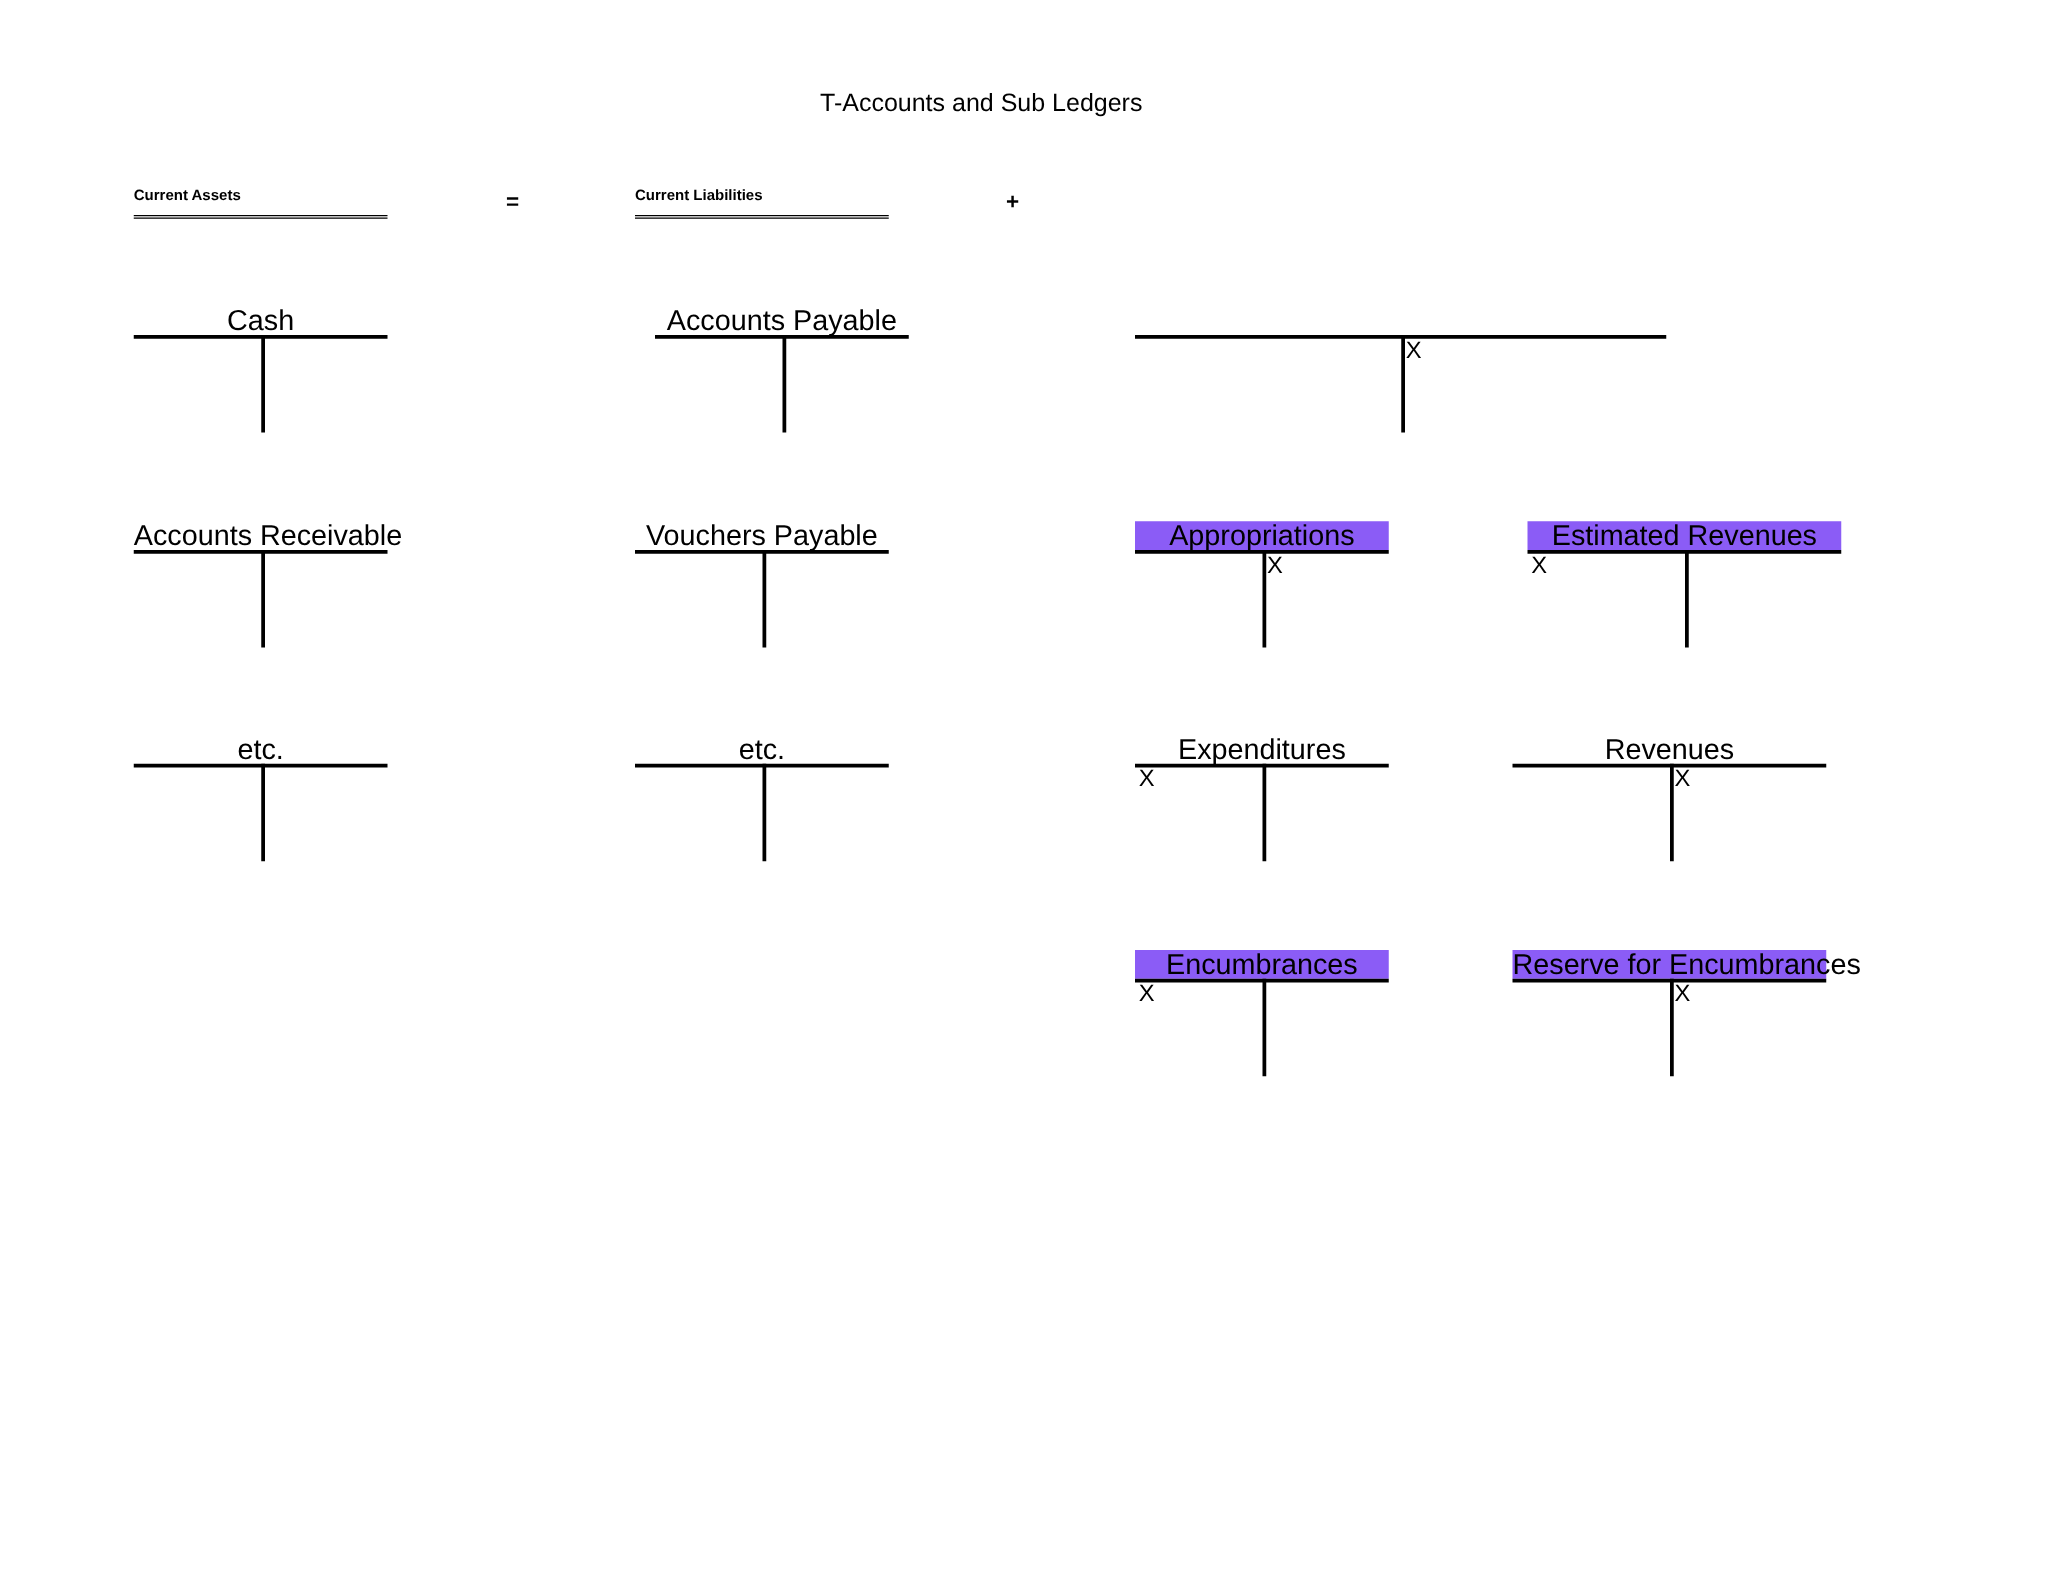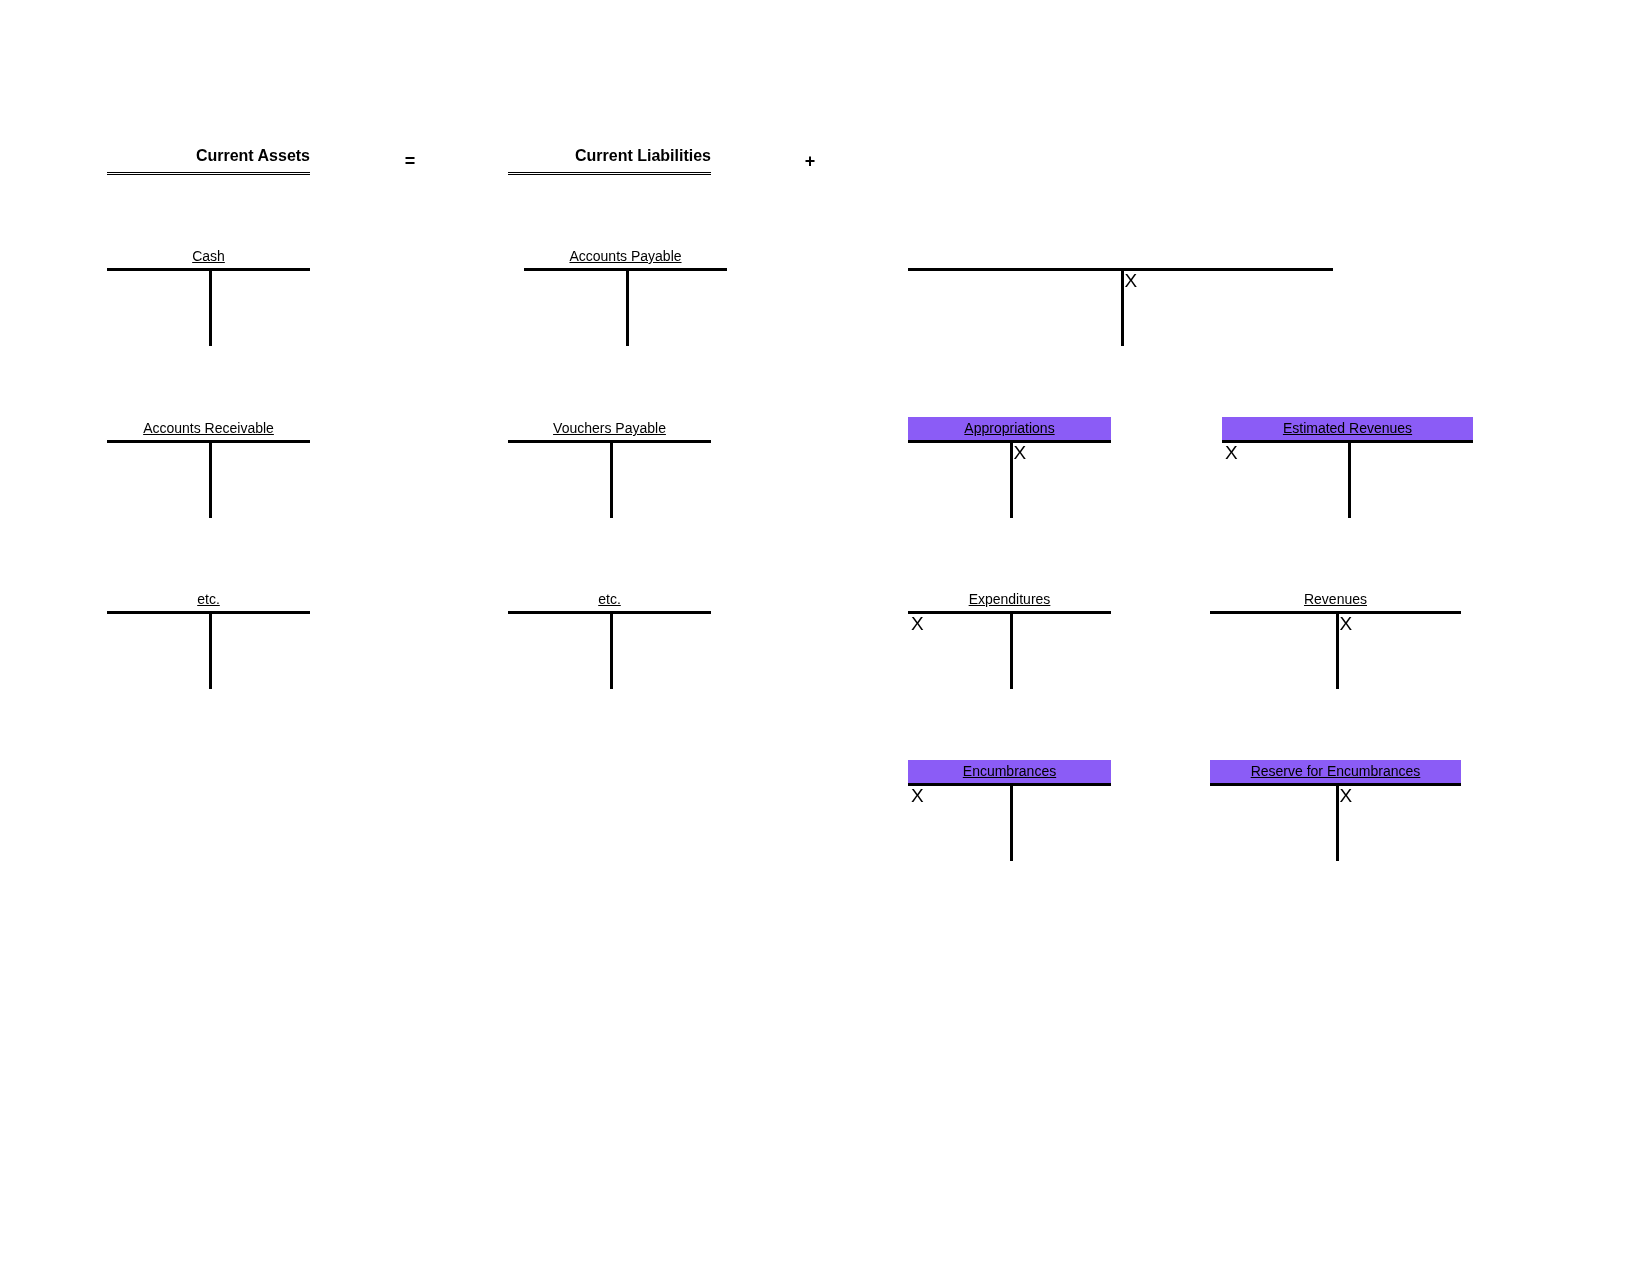--- a/index.html
+++ b/index.html
@@ -38,22 +38,22 @@
     text-align: center;
     font-size: 23px;
     font-weight: bold;
     line-height: 28px;
     white-space: nowrap;
   }
 
   
   .col-head {
     position: absolute;
-    text-align: right;
-    font-size: 16px;
+    text-align: left;
+    font-size: 12px;
     font-weight: bold;
     line-height: 22px;
     white-space: nowrap;
     padding-bottom: 5px;
     border-bottom: 3px double #000000;
   }
 
   .operator {
     position: absolute;
     font-size: 18px;
@@ -66,25 +66,24 @@
   
   .taccount {
     position: absolute;
   }
   .taccount .t-label {
     position: absolute;
     left: 0;
     bottom: 100%;
     width: 100%;
     text-align: center;
-    font-size: 14px;
+    font-size: 23px;
     line-height: 23px;
     white-space: nowrap;
     box-sizing: border-box;
-    text-decoration: underline;
   }
   .taccount .t-label.hl {
     background: #8b5cf6;
   }
   .taccount .t-bar {
     position: absolute;
     left: 0;
     top: 0;
     width: 100%;
     height: 0;
@@ -104,20 +103,21 @@
     white-space: nowrap;
   }
   .taccount .t-entry.debit  { text-align: left; }
   .taccount .t-entry.credit { text-align: left; }
 </style>
 </head>
 <body>
 
 <div id="canvas">
 
+  <div class="page-title">T-Accounts and Sub Ledgers</div>
 
 
   <div class="col-head" id="head-0" style="left: 107px; width: 203px; top: 145px;">Current Assets</div>
   <div class="col-head" id="head-1" style="left: 508px; width: 203px; top: 145px;">Current Liabilities</div>
 
   <div class="operator" id="op-equals" style="left: 395px; width: 30px; top: 150px;">=</div>
   <div class="operator" id="op-plus" style="left: 795px; width: 30px; top: 150px;">+</div>
 
   <div id="taccounts">
       <div class="taccount" style="left: 107px; top: 268px; width: 203px; height: 78px;">

